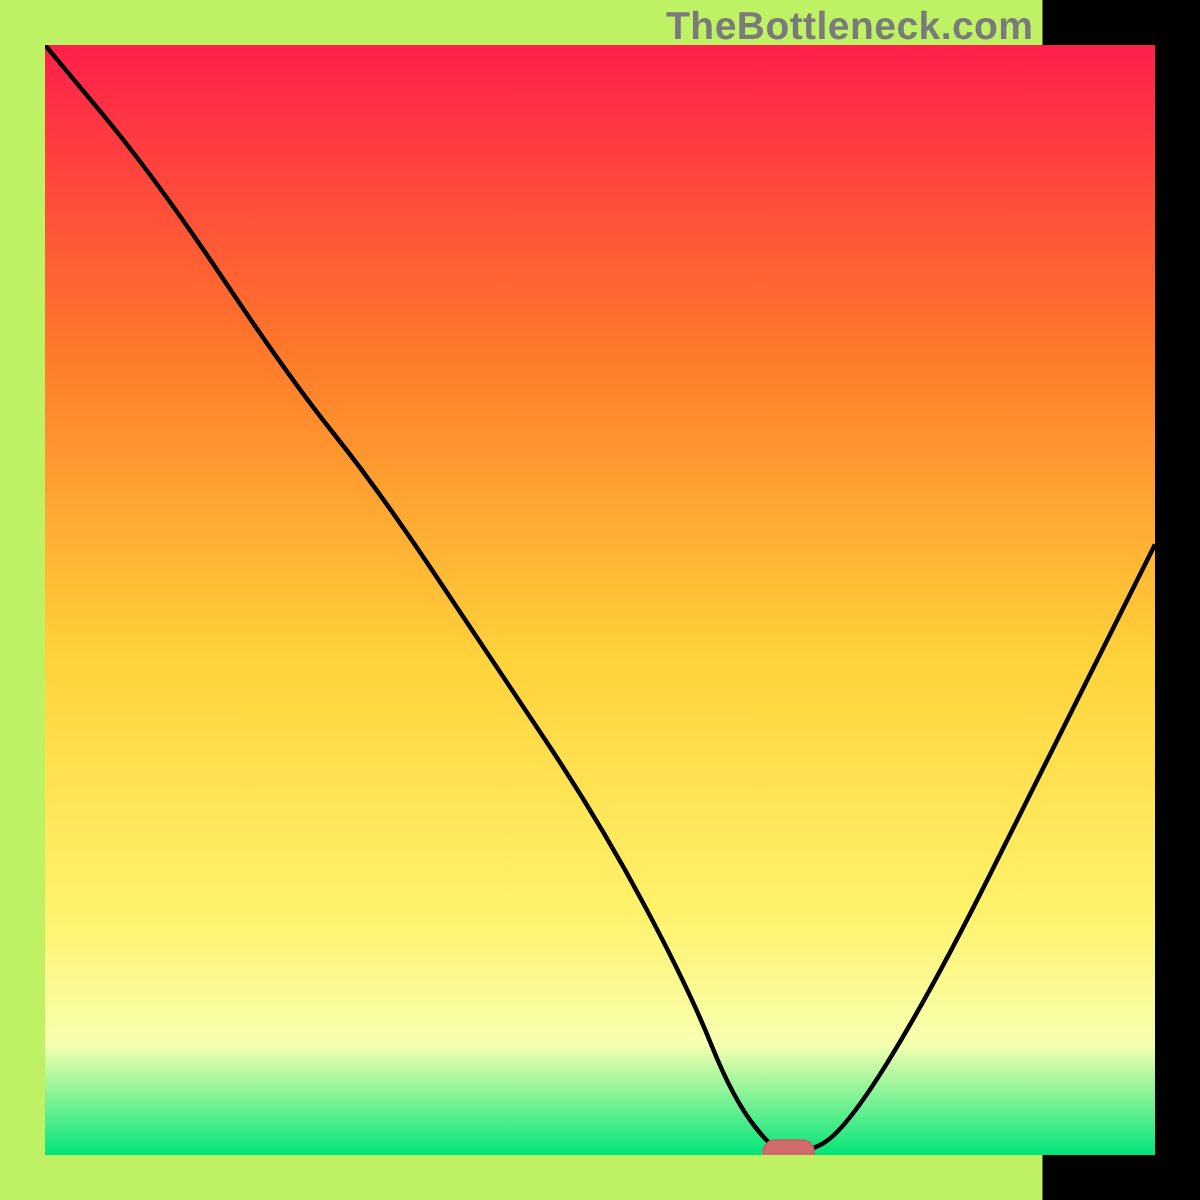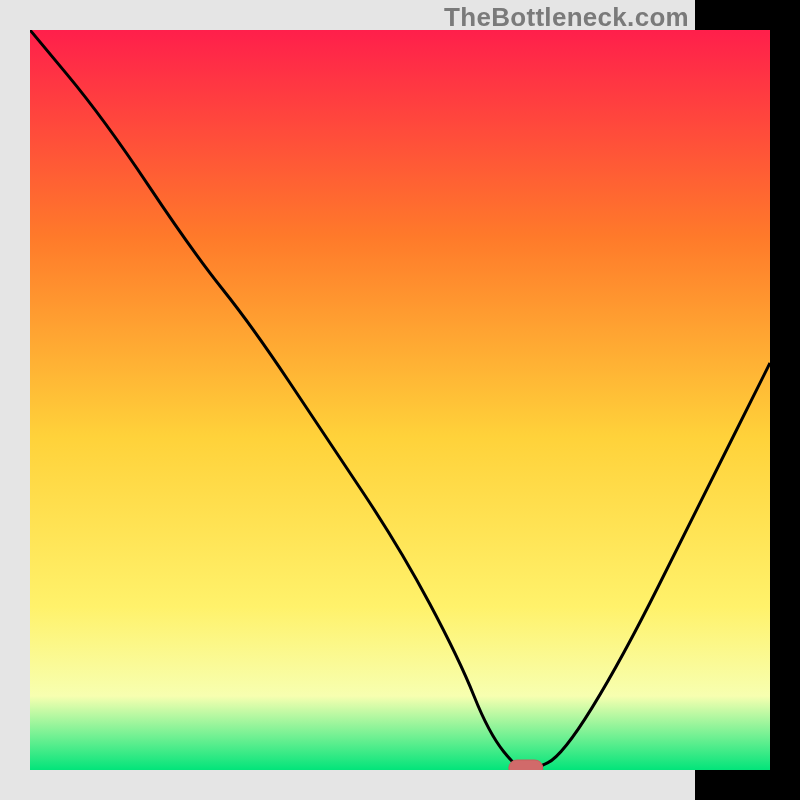--- a/index.html
+++ b/index.html
@@ -1,21 +1,21 @@
 <!DOCTYPE html>
 <html><head>
 <meta charset="utf-8">
 <style>
   * { margin: 0; padding: 0; box-sizing: border-box; }
   html, body { width: 800px; height: 800px; overflow: hidden; background: #000; }
   .frame {
     position: relative;
     width: 695px;
     height: 800px;
-    background: #e5e5e5;
+    background: #bef264;
   }
   .watermark {
     position: absolute;
     top: 2px;
     right: 6px;
     font-family: Arial, Helvetica, sans-serif;
     font-size: 26px;
     font-weight: 600;
     color: #7a7a7a;
     letter-spacing: 0.3px;

